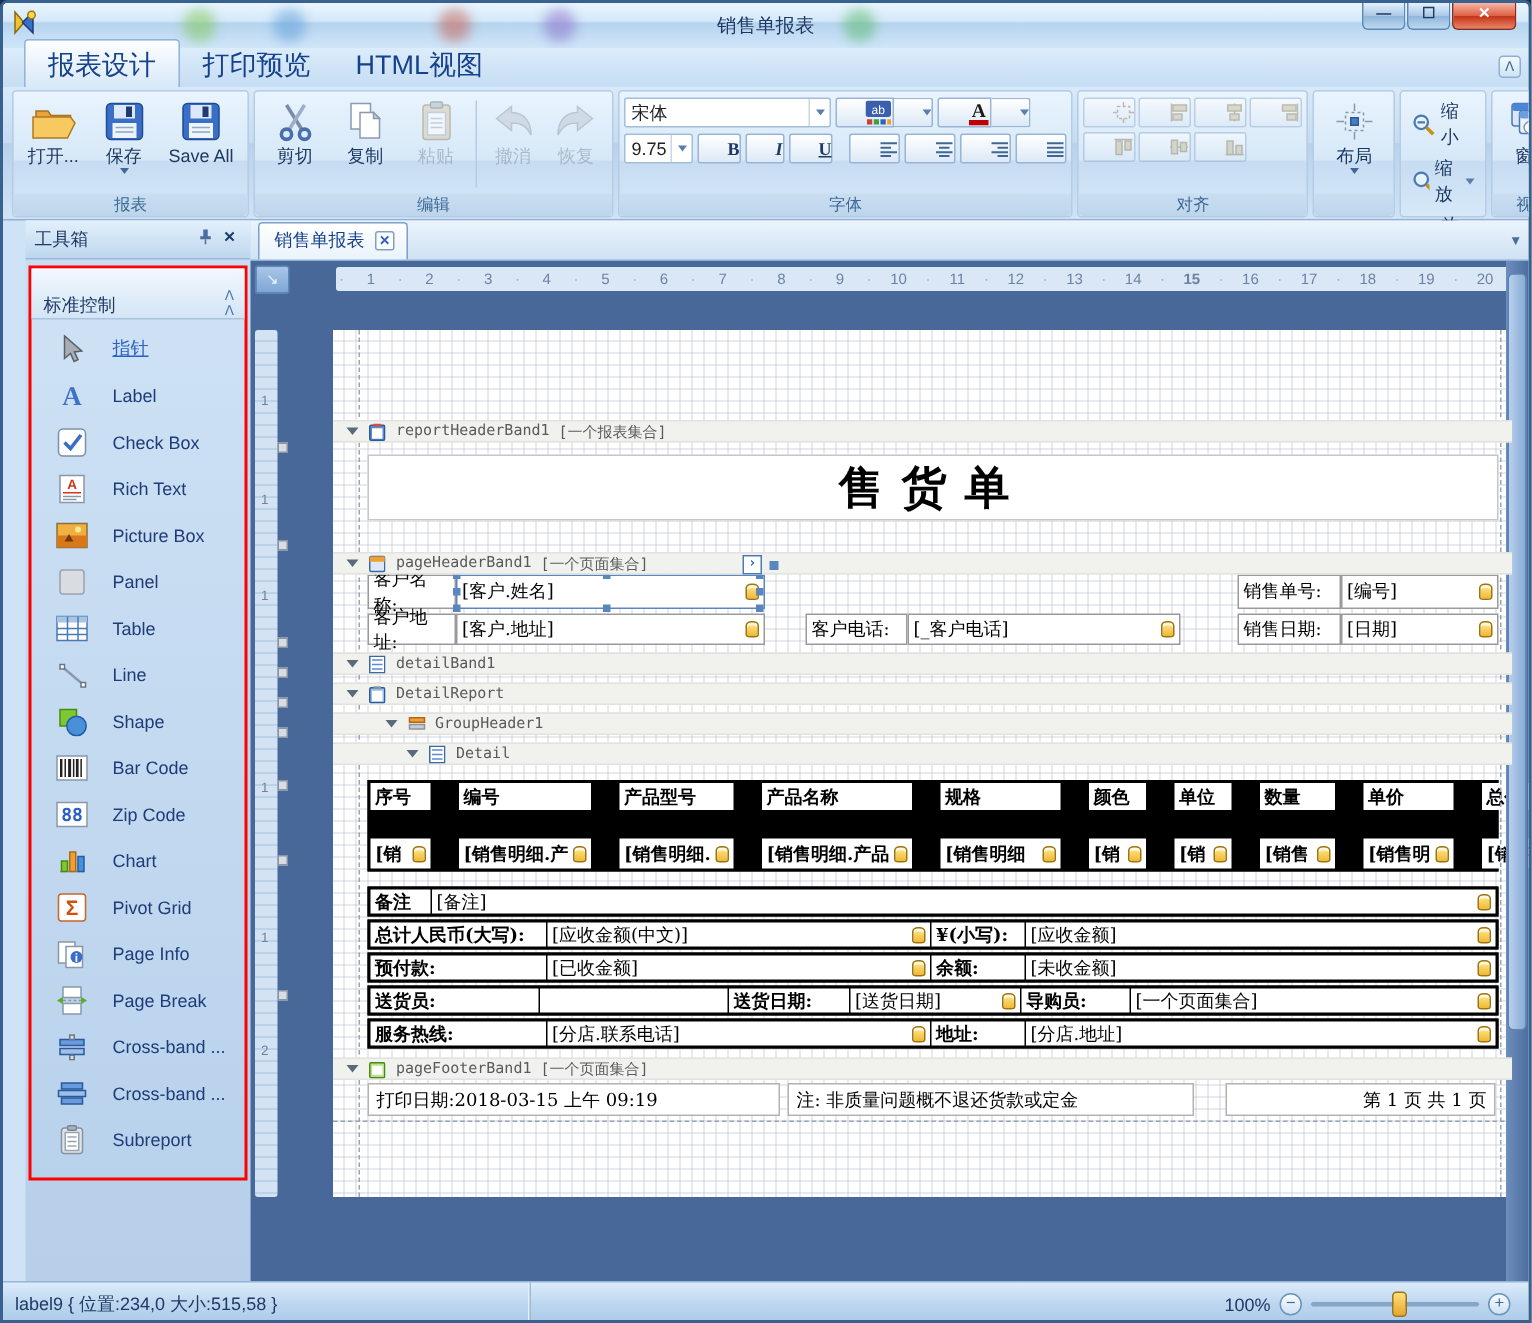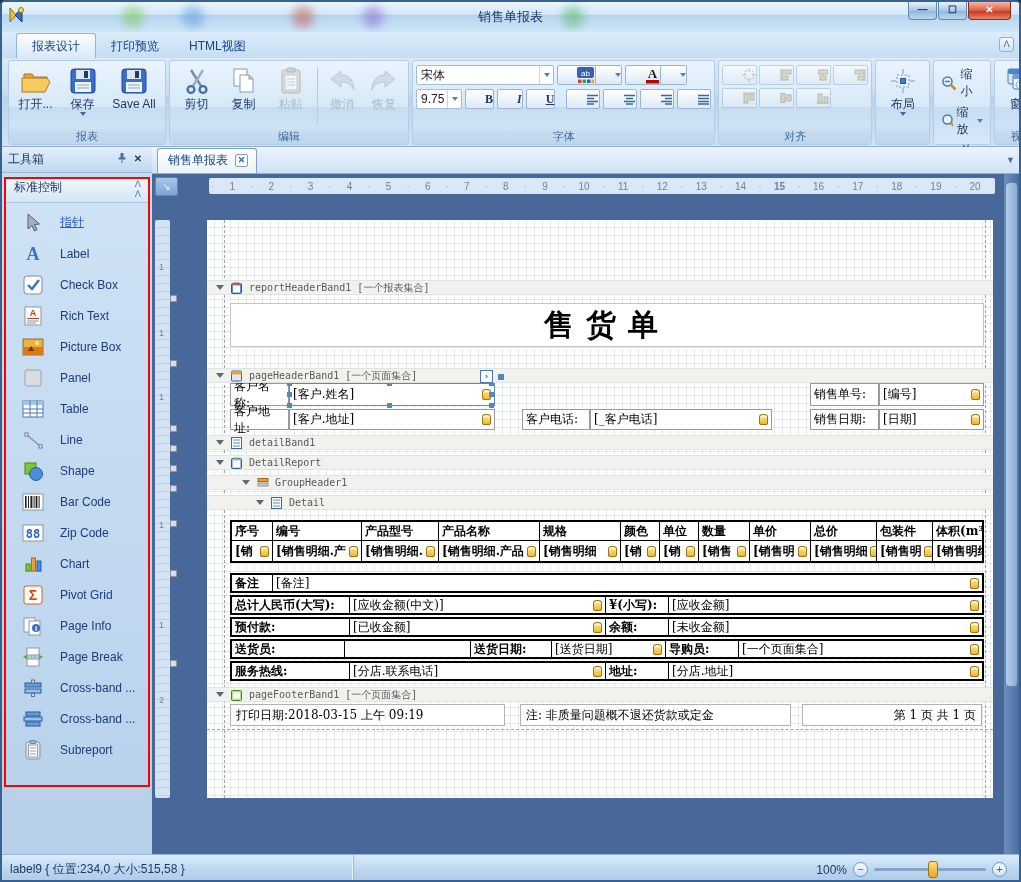--- a/index.html
+++ b/index.html
@@ -23,21 +23,21 @@
     border-radius:0 0 4px 4px; font-size:10px; line-height:16px; text-align:center;
     color:#fff; background:linear-gradient(#e4f1fc,#a9c8e6 50%,#8fb5dc 51%,#bdd8ef);
     cursor:pointer; }
   .winbtn span{ color:#1e3a64; font-weight:bold; }
   .winbtn.close { width:43px; background:linear-gradient(#f6b6a6,#dd6044 50%,#c33317 51%,#e98468); border-color:#8f2a14;}
   .winbtn.close span{ color:#fff; }
 
   
   .tabrow { position:relative; height:26px; background:linear-gradient(#dcecfb,#c6ddf3);
     display:flex; align-items:flex-end; padding-left:14px; }
-  .tab { padding:4px 15px 3px; font-size:12px; color:#15428b; cursor:pointer; }
+  .tab { padding:4px 15px 3px; font-size:18px; color:#15428b; cursor:pointer; }
   .tab.active { background:linear-gradient(#fdfeff,#e6f1fb 60%,#d8e9f7);
     border:1px solid #93b4d7; border-bottom:none; border-radius:3px 3px 0 0; }
   .ribbon-chevron { position:absolute; right:5px; top:5px; width:15px; height:15px;
     border:1px solid #8fb0d4; border-radius:3px; background:linear-gradient(#f4fafe,#cfe3f4);
     color:#3e6996; font-size:9px; line-height:13px; text-align:center; cursor:pointer; }
 
   
   .ribbon { height:89px; background:linear-gradient(#d8eafa,#c6dcf1 42%,#b9d2eb 43%,#cfe3f6);
     display:flex; align-items:stretch; padding:2px 2px 1px 6px; border-bottom:1px solid #8fb0d4; }
   .rgroup { border:1px solid #b5cce4; border-radius:3px; margin-right:3px;
@@ -78,30 +78,30 @@
   .alignrow { display:flex; gap:2px; }
   .zoomcol { display:flex; flex-direction:column; gap:2px; padding-top:2px; }
   .zoomitem { display:flex; align-items:center; gap:4px; font-size:12px; color:#1e3a64;
     padding:1px 4px; border-radius:2px; cursor:pointer; }
 
   
   .mainbody { display:flex; height:707px; }
 
   
   .toolbox { width:150px; background:linear-gradient(180deg,#c9ddf2,#b7cfe9);
-    display:flex; flex-direction:column; }
+    display:flex; flex-direction:column;margin-left:15px; }
   .tb-header { height:26px; display:flex; align-items:center; padding:0 6px;
     background:linear-gradient(#e3f0fb,#bed7ee); color:#1e3a64; font-size:12px;
     border-bottom:1px solid #9cb8d6; }
   .tb-header .sp { flex:1; }
   .tb-hbtn { width:16px; height:15px; text-align:center; font-size:10px; line-height:14px;
     color:#1e3a64; cursor:pointer; font-weight:bold; }
   .tb-panel { margin:4px 2px; border:2px solid var(--c-accent_red,#ff0000); flex:0 0 auto;
     background:linear-gradient(180deg,#cfe2f5,#b9d2ec); height:610px; }
-  .tb-section { height:24px; display:flex; align-items:flex-start; padding:0 8px;
+  .tb-section { height:34px; display:flex; align-items:flex-end; padding:0 8px;
     background:linear-gradient(#f2f8fe,#d3e5f5); border-bottom:1px solid #aac4e0;
     color:#1e3a64; font-size:12px; }
   .tb-section .chev { margin-left:auto; color:#4a7ab5; font-size:9px; letter-spacing:-1px; }
   .tb-items { padding-top:4px; }
   .tb-item { height:31px; display:flex; align-items:center; padding-left:14px; cursor:pointer; }
   .tb-item .ticon { width:26px; height:24px; display:flex; align-items:center; justify-content:center; }
   .tb-item .tlabel { margin-left:14px; font-size:12px; color:#1e3c78; }
   .tb-item.linkstyle .tlabel { text-decoration:underline; color:#2a5fc4; }
 
   
@@ -173,21 +173,21 @@
       0 22px var(--c-selection_blue,#5a86c0), 100px 22px var(--c-selection_blue,#5a86c0),
       202px 22px var(--c-selection_blue,#5a86c0); }
 
   .db { width:9px; height:11px; flex:0 0 auto; margin-left:2px;
     background:linear-gradient(#ffe992,var(--c-db_icon_yellow,#f0b932));
     border:1px solid #9c7414; border-radius:4px 4px 3px 3px / 3px 3px 2px 2px;
     box-shadow:inset 0 2px 0 rgba(255,255,255,.7); }
 
   .dtable { width:754px; margin-left:23px; display:grid;
     grid-template-columns:40px 88px 76px 100px 80px 38px 38px 50px 60px 65px 55px 1fr;
-    border:2px solid #000; background:#000; gap:1px; margin-bottom:6px; }
+    border:2px solid #000; background:#000; gap:19px; margin-bottom:6px; }
   .dtable .cell { background:#fff; font-size:12px; font-weight:bold; color:#000;
     display:flex; align-items:center; padding:0 3px; overflow:hidden; white-space:nowrap; cursor:pointer; }
   .dtable .cell.h { height:18px; }
   .dtable .cell.d { height:20px; justify-content:space-between; }
 
   .frows { width:754px; margin-left:23px; }
   .frow { height:20px; border:2px solid #000; background:#000; display:grid; gap:1px; margin-bottom:2px; }
   .fr0 { grid-template-columns:40px 1fr; }
   .fr1,.fr2,.fr4 { grid-template-columns:117px 255px 62px 1fr; }
   .fr3 { grid-template-columns:112px 125px 80px 113px 72px 1fr; }
@@ -1204,21 +1204,21 @@
                   <rect x="0.5" y="1.5" width="10" height="10" rx="1" fill="#b8e090" stroke="#4a8a10"></rect>
                   <rect x="2" y="3.5" width="7" height="6" fill="#fff"></rect>
                 </svg>
               </span>
             <span class="bname">pageFooterBand1</span>
             <span class="bsuffix">[一个页面集合]</span>
           </div>
 
           <div class="pf-content">
             <div class="pfbox" style="left:23px;width:275px">打印日期:2018-03-15 上午 09:19</div>
-            <div class="pfbox" style="left:313px;width:271px">注: 非质量问题概不退还货款或定金</div>
+            <div class="pfbox" style="left:303px;width:271px">注: 非质量问题概不退还货款或定金</div>
             <div class="pfbox" style="left:595px;width:180px;justify-content:flex-end">第 1 页 共 1 页</div>
           </div>
 
           <div class="spbot"></div>
         </div>
 
         <div class="scrollbar">
           <div class="scrollthumb"></div>
         </div>
       </div>

